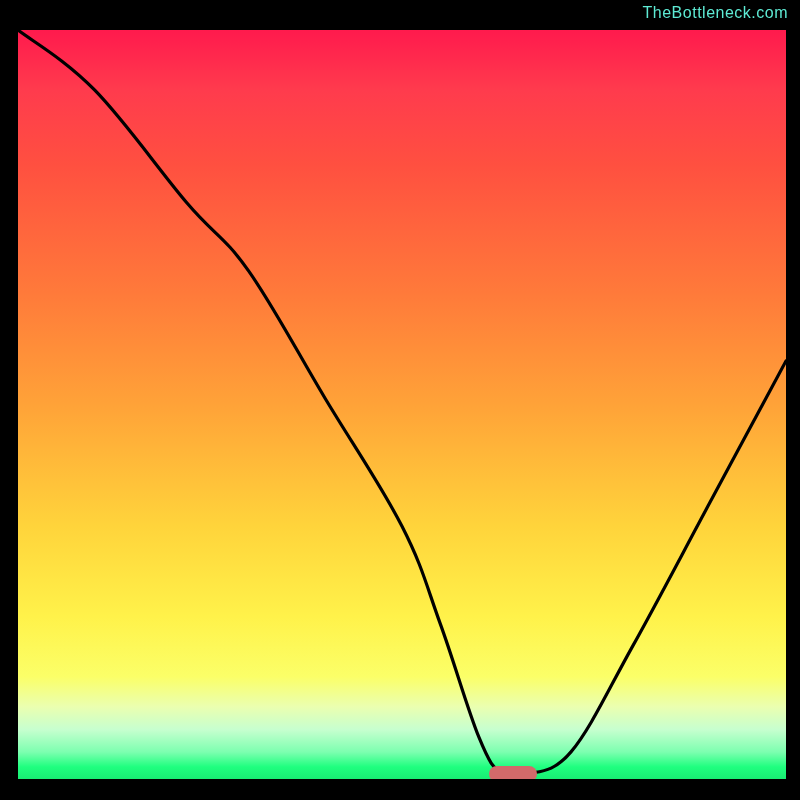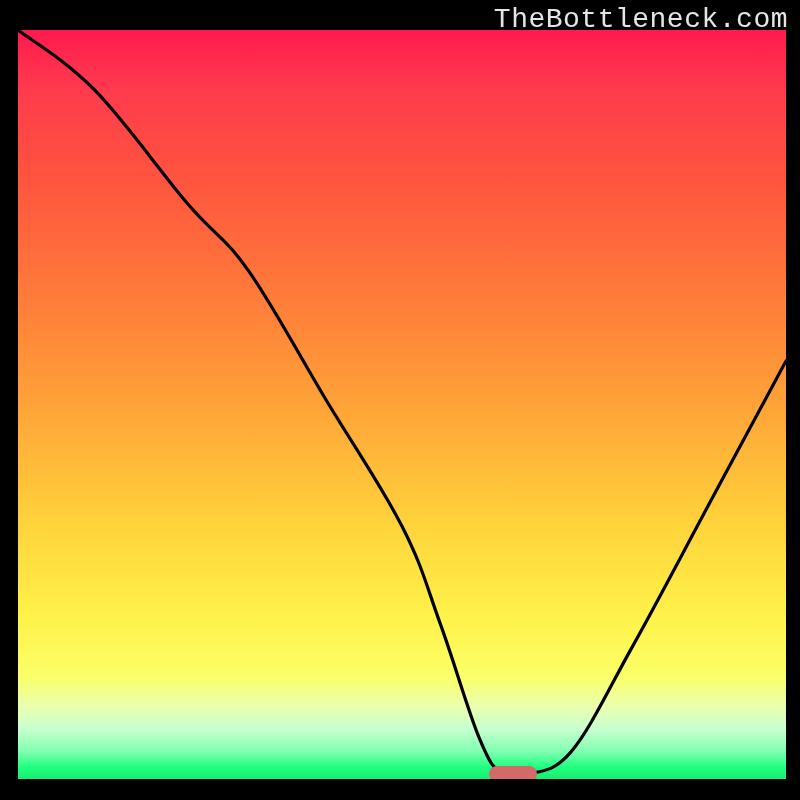--- a/index.html
+++ b/index.html
@@ -14,26 +14,25 @@
   .frame {
     position: relative;
     width: 800px;
     height: 800px;
     background: #000;
   }
   .watermark {
     position: absolute;
     top: 4px;
     right: 12px;
-    color: #e5e5e5;
-    font-size: 28px;
+    color: #5eead4;
+    font-size: 16px;
     letter-spacing: 0.5px;
     font-weight: 500;
     z-index: 10;
-    font-family: Liberation Mono, monospace;
   }
   .plot-area {
     position: absolute;
     left: 18px;
     top: 30px;
     width: 768px;
     height: 752px;
     background: linear-gradient(
       to bottom,
       #ff1a4d 0%,

